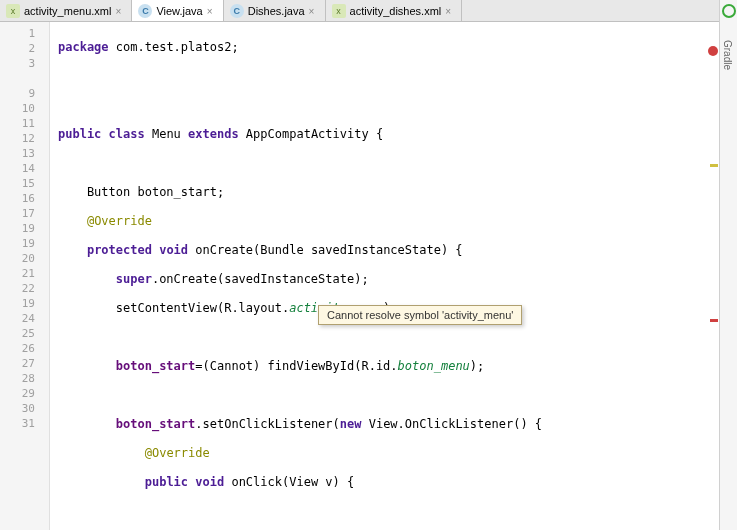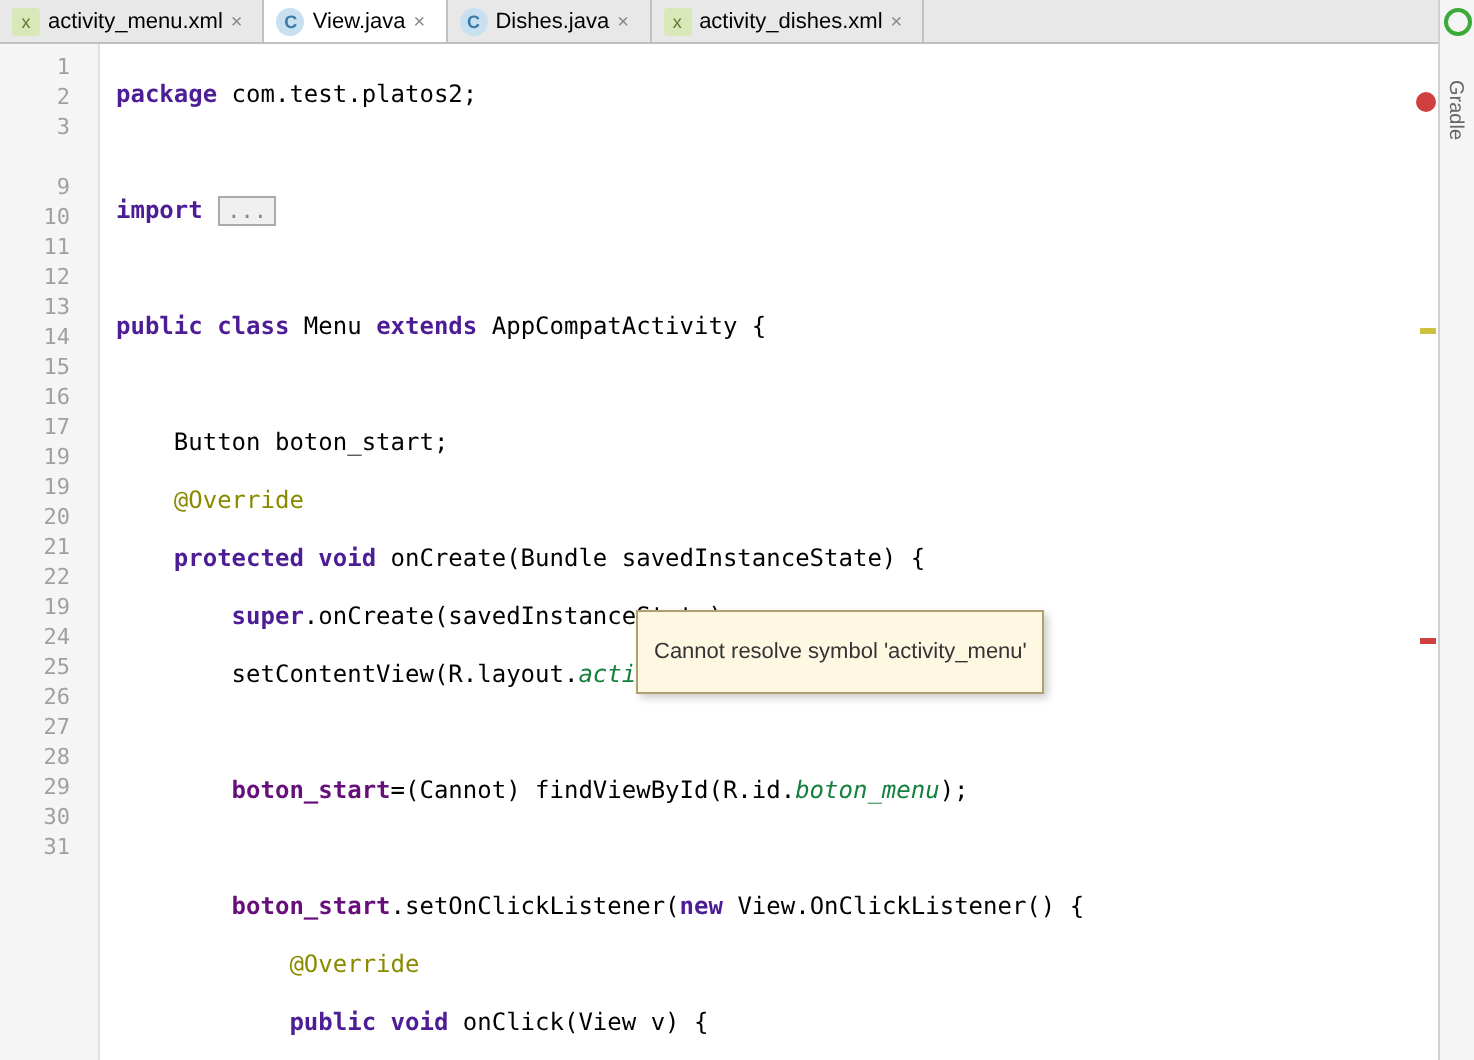--- a/index.html
+++ b/index.html
@@ -93,21 +93,21 @@
   border: 1px solid #aaa;
   background: #f0f0f0;
   padding: 0 4px;
   color: #888;
   font-size: 11px;
 }
 .tooltip {
   position: absolute;
   background: #fef8e3;
   border: 1px solid #b0a070;
-  padding: 14px 8px;
+  padding: 3px 8px;
   font-family: "Segoe UI", sans-serif;
   font-size: 11px;
   color: #333;
   box-shadow: 2px 2px 4px rgba(0,0,0,0.2);
 }
 .right-panel {
   position: absolute;
   right: 0;
   top: 0;
   bottom: 0;
@@ -208,21 +208,20 @@
     <div class="line-num">27</div>
     <div class="line-num">28</div>
     <div class="line-num">29</div>
     <div class="line-num">30</div>
     <div class="line-num">31</div>
   </div>
 
   <div class="code">
 <div class="code-line"><span class="kw">package</span><span> com.test.platos2;</span></div>
 <div class="code-line"></div>
-<div class="code-line"><span class="kw">import</span> <span class="fold-box">...</span></div>
 <div class="code-line"></div>
 <div class="code-line"><span class="kw">public class</span><span> Menu </span><span class="kw">extends</span><span> AppCompatActivity {</span></div>
 <div class="code-line"></div>
 <div class="code-line"><span>    Button boton_start;</span></div>
 <div class="code-line"><span>    </span><span class="ann">@Override</span></div>
 <div class="code-line"><span>    </span><span class="kw">protected void</span><span> onCreate(Bundle savedInstanceState) {</span></div>
 <div class="code-line"><span>        </span><span class="kw">super</span><span>.onCreate(savedInstanceState);</span></div>
 <div class="code-line"><span>        setContentView(R.layout.</span><span class="fld">activity_menu</span><span>);</span></div>
 <div class="code-line"></div>
 <div class="code-line"><span>        </span><span class="ident">boton_start</span><span>=(Cannot) findViewById(R.id.</span><span class="fld">boton_menu</span><span>);</span></div>

